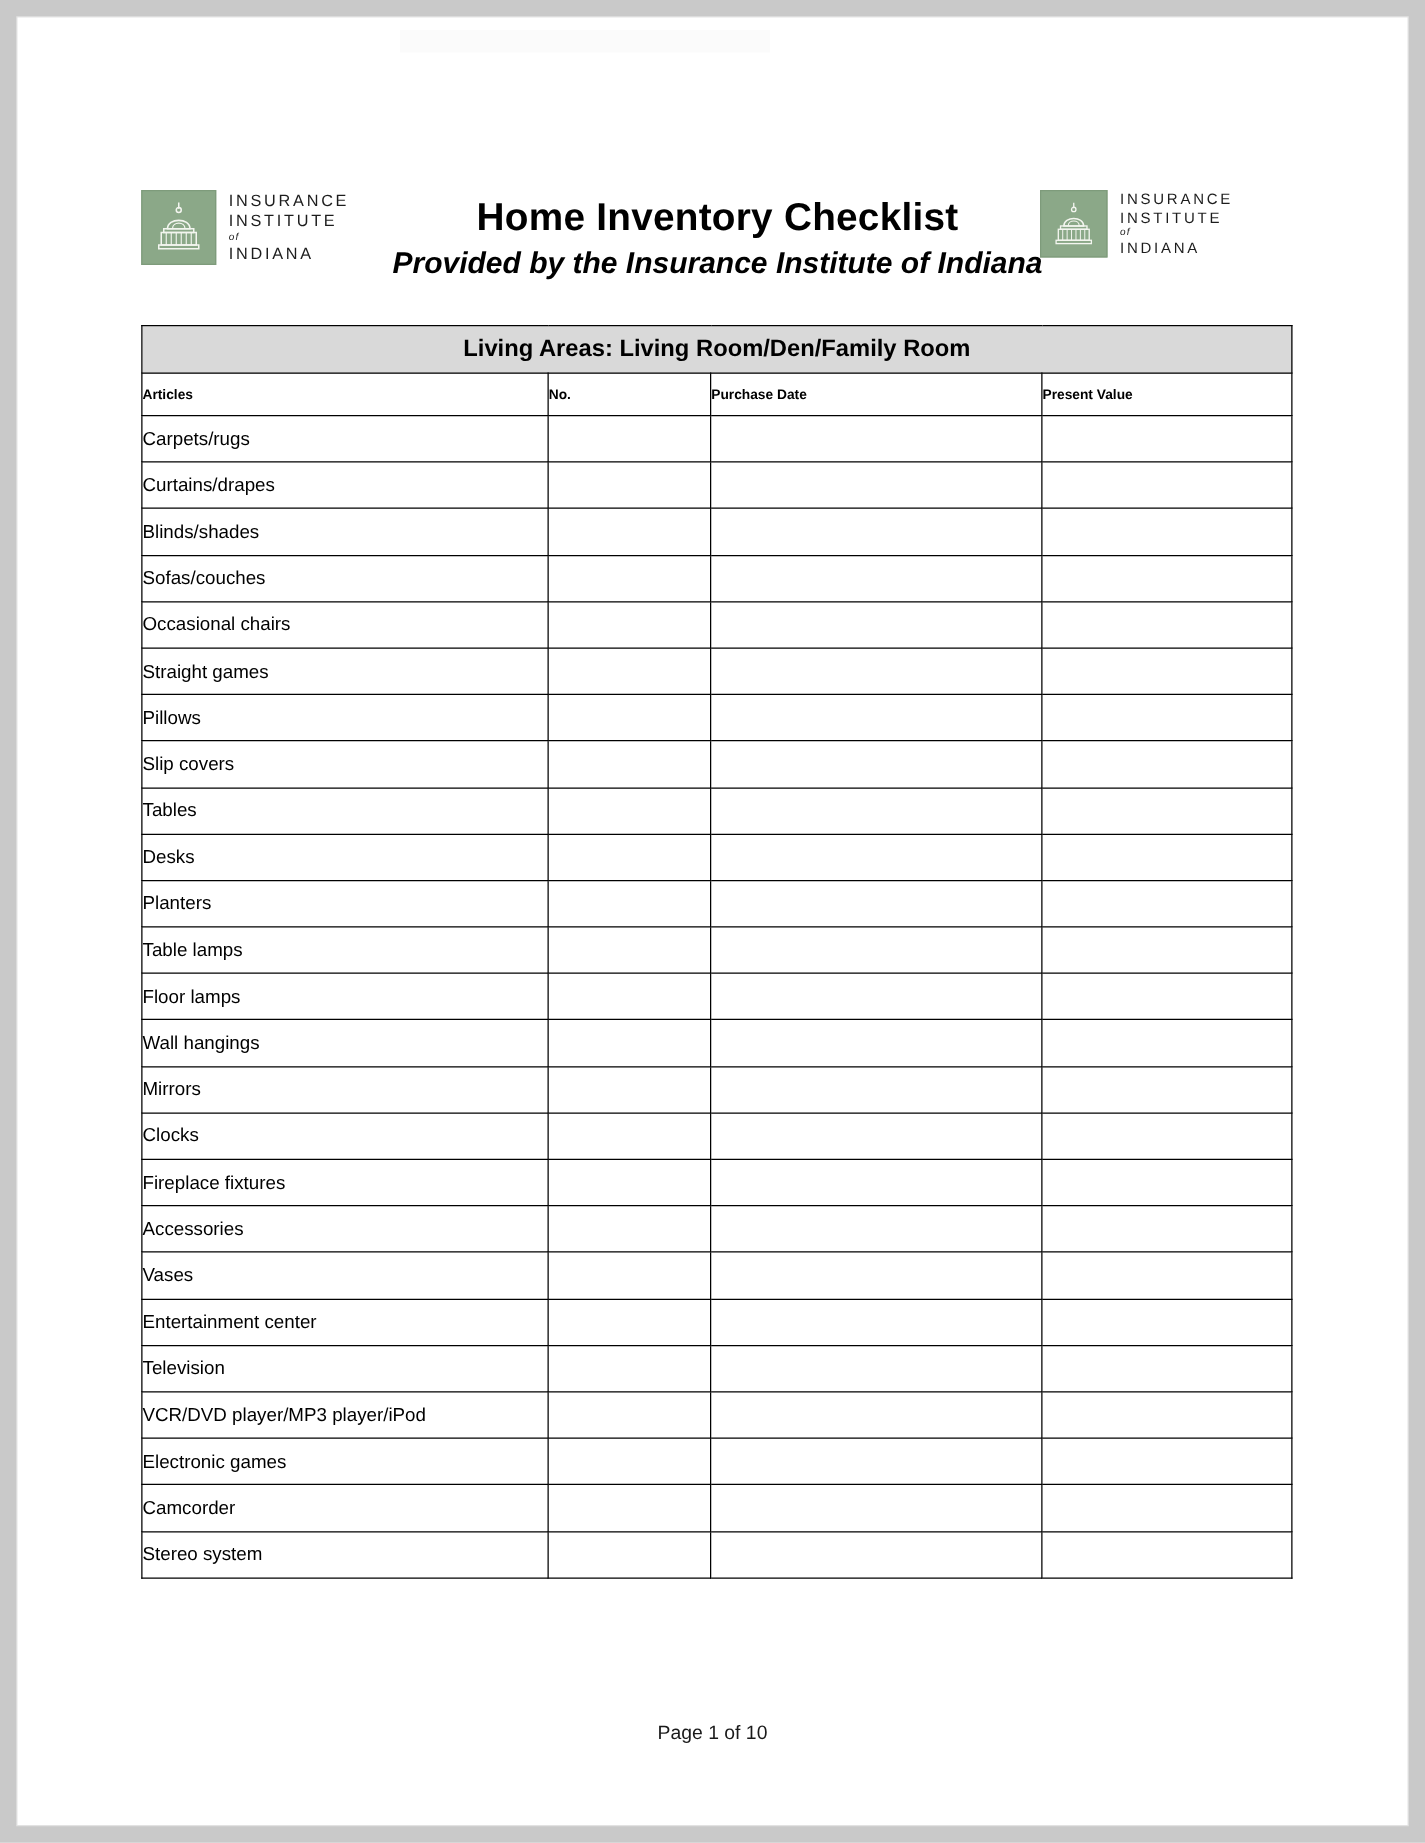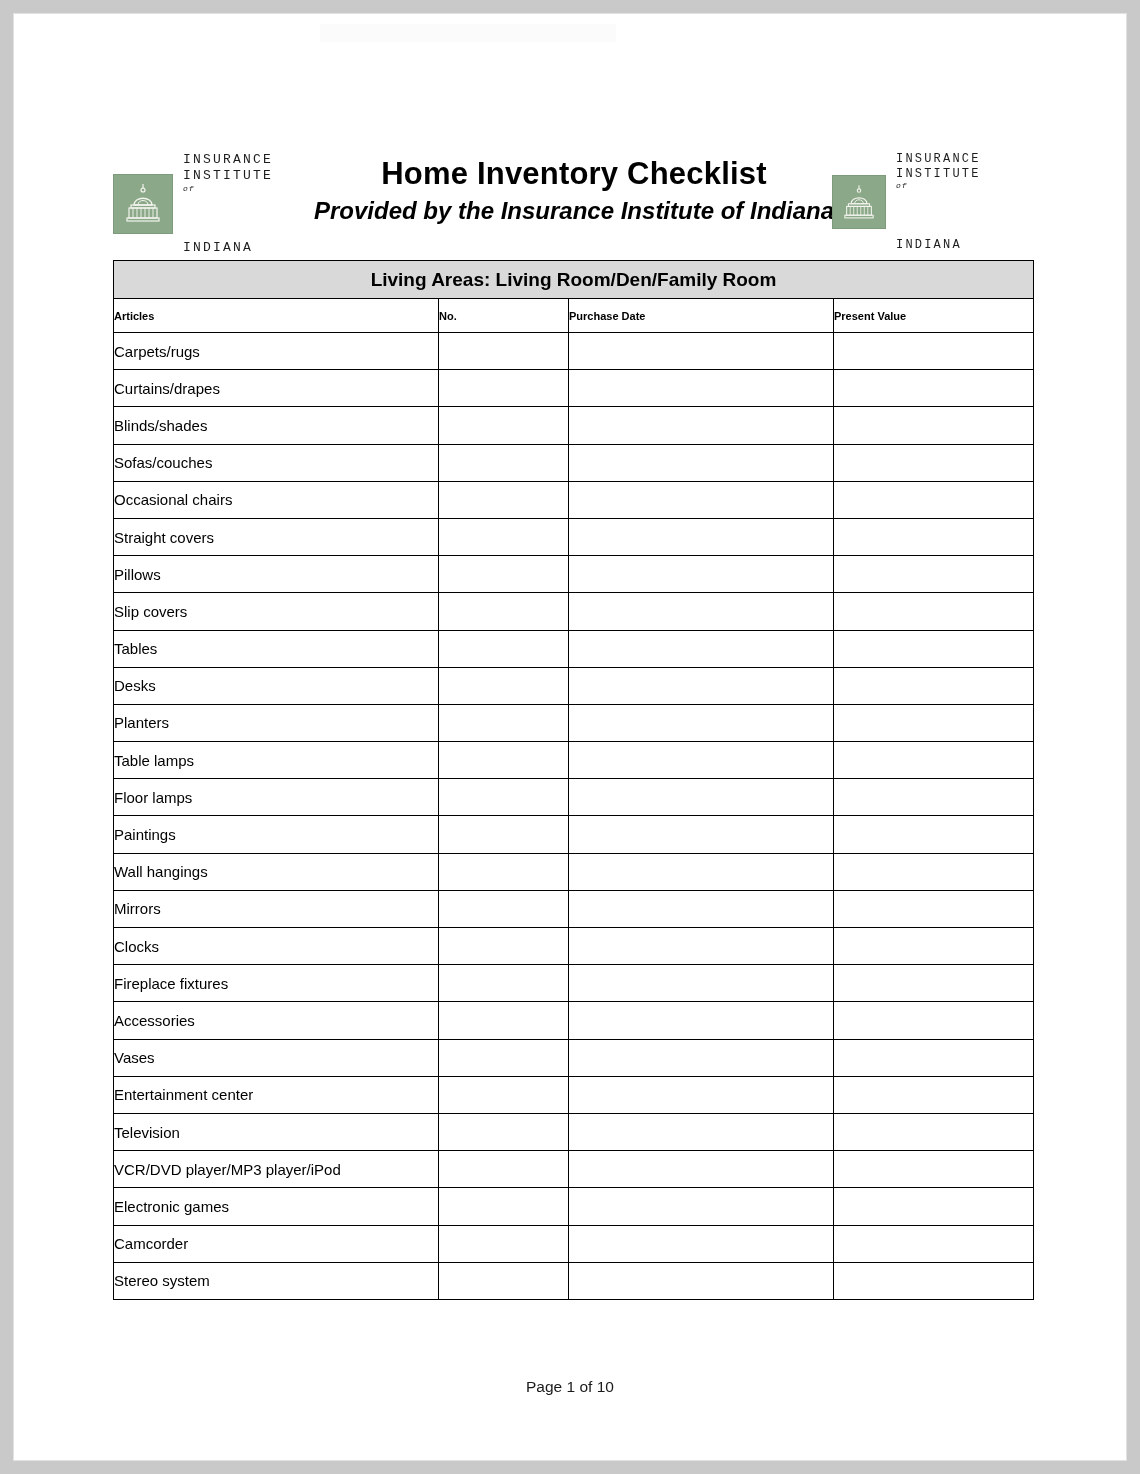--- a/index.html
+++ b/index.html
@@ -62,28 +62,28 @@
     position: absolute;
     left: 50%;
     top: 8px;
     transform: translateX(-50%);
     width: 34px;
     height: 40px;
   }
   .logo.right .dome { width: 30px; height: 36px; }
   .logo-text {
     margin-left: 10px;
-    font-family: Liberation Mono, monospace;
+    font-family: Liberation Sans, sans-serif;
     color: #1d1d1d;
     line-height: 1.22;
     letter-spacing: 2.2px;
   }
   .logo-text .l1 { font-size: 13px; }
   .logo-text .l2 { font-size: 13px; }
-  .logo-text .l3 { font-size: 13px; margin-top: 47px; }
+  .logo-text .l3 { font-size: 13px; }
   .logo-text .of {
     font-size: 8px;
     letter-spacing: 1px;
     font-style: italic;
   }
   .logo.right .logo-text .l1,
   .logo.right .logo-text .l2,
   .logo.right .logo-text .l3 { font-size: 12px; }
 
   .title-block {
@@ -262,21 +262,21 @@
             <td class="cell-blank"></td>
             <td class="cell-blank"></td>
           </tr>
           <tr class="row">
             <td>Occasional chairs</td>
             <td class="cell-blank"></td>
             <td class="cell-blank"></td>
             <td class="cell-blank"></td>
           </tr>
           <tr class="row">
-            <td>Straight covers</td>
+            <td>Straight games</td>
             <td class="cell-blank"></td>
             <td class="cell-blank"></td>
             <td class="cell-blank"></td>
           </tr>
           <tr class="row">
             <td>Pillows</td>
             <td class="cell-blank"></td>
             <td class="cell-blank"></td>
             <td class="cell-blank"></td>
           </tr>
@@ -305,26 +305,20 @@
             <td class="cell-blank"></td>
           </tr>
           <tr class="row">
             <td>Table lamps</td>
             <td class="cell-blank"></td>
             <td class="cell-blank"></td>
             <td class="cell-blank"></td>
           </tr>
           <tr class="row">
             <td>Floor lamps</td>
-            <td class="cell-blank"></td>
-            <td class="cell-blank"></td>
-            <td class="cell-blank"></td>
-          </tr>
-          <tr class="row">
-            <td>Paintings</td>
             <td class="cell-blank"></td>
             <td class="cell-blank"></td>
             <td class="cell-blank"></td>
           </tr>
           <tr class="row">
             <td>Wall hangings</td>
             <td class="cell-blank"></td>
             <td class="cell-blank"></td>
             <td class="cell-blank"></td>
           </tr>

